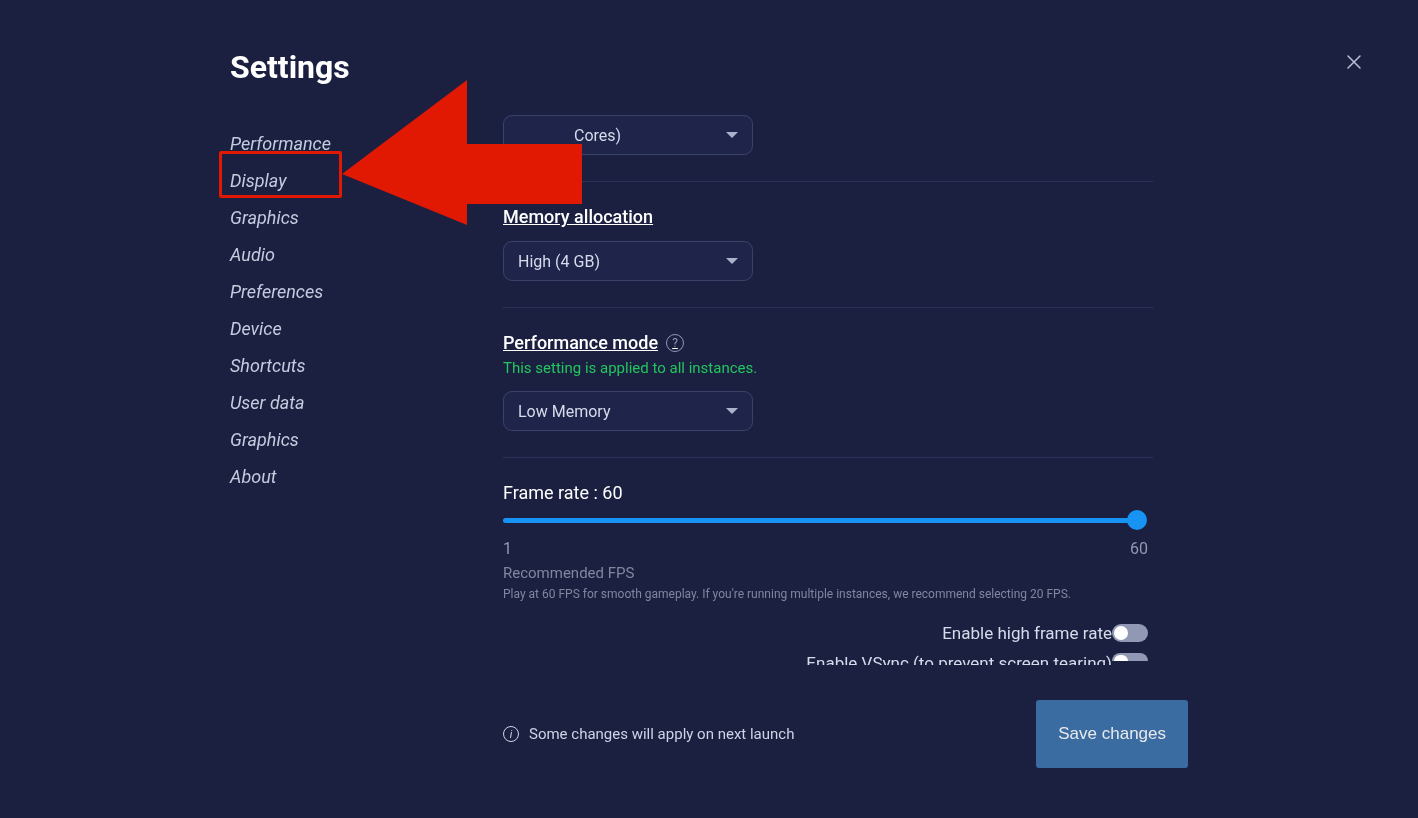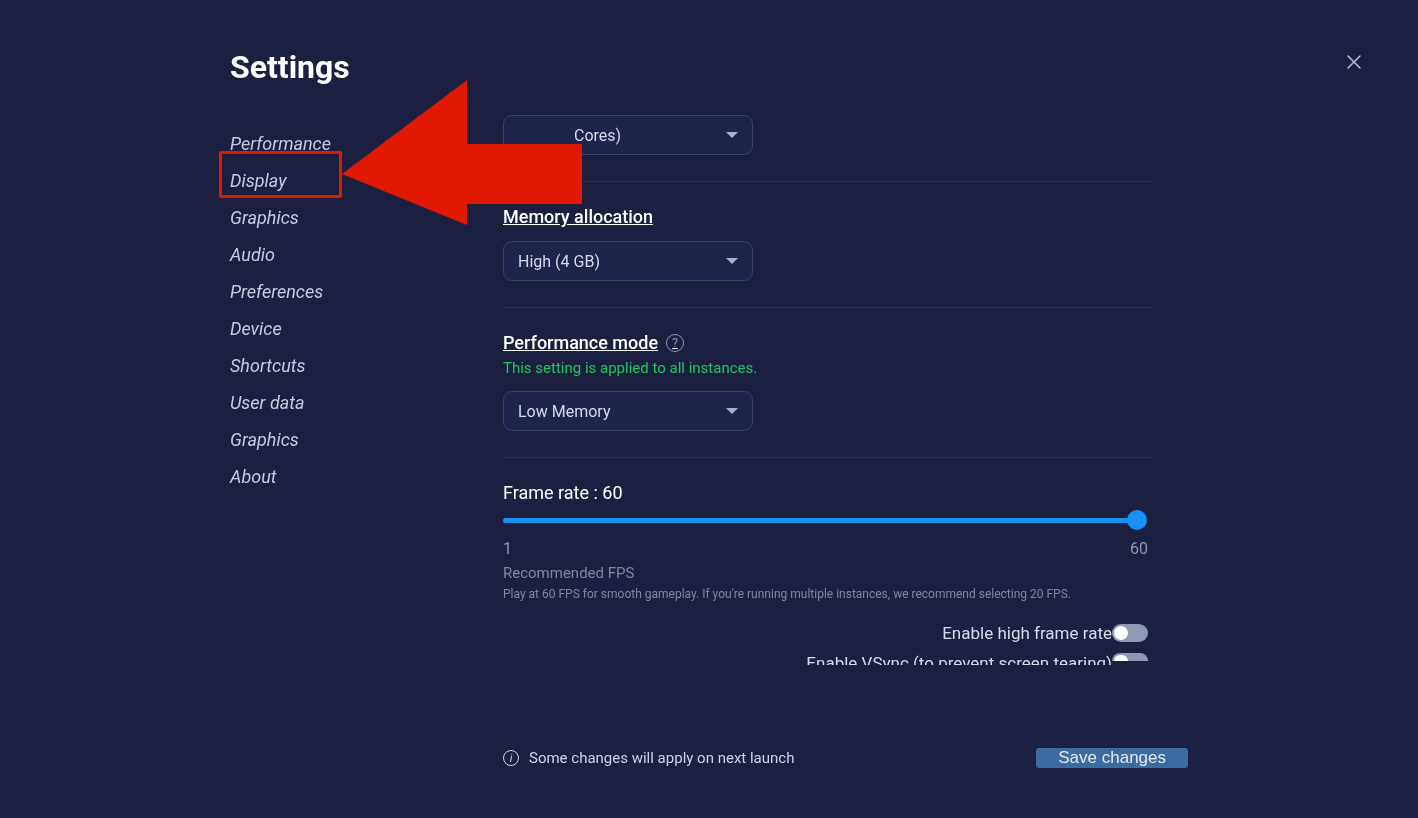--- a/index.html
+++ b/index.html
@@ -248,21 +248,21 @@
     align-items: center;
     justify-content: center;
     font-size: 11px;
     font-style: italic;
   }
   .save-btn {
     background: #3e74ac;
     color: #ffffff;
     font-size: 17px;
     border: none;
-    padding: 0 22px;
+    padding: 24px 22px;
     border-radius: 3px;
     cursor: pointer;
     opacity: 0.9;
   }
 
 </style>
 </head>
 <body>
 
 <div class="window">

